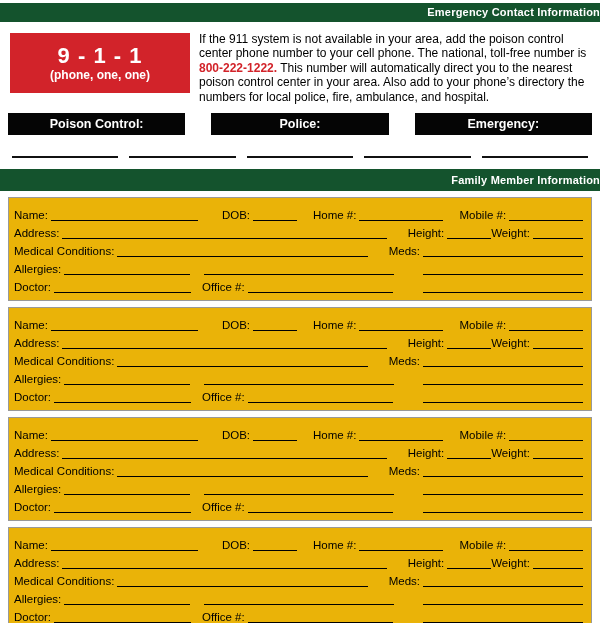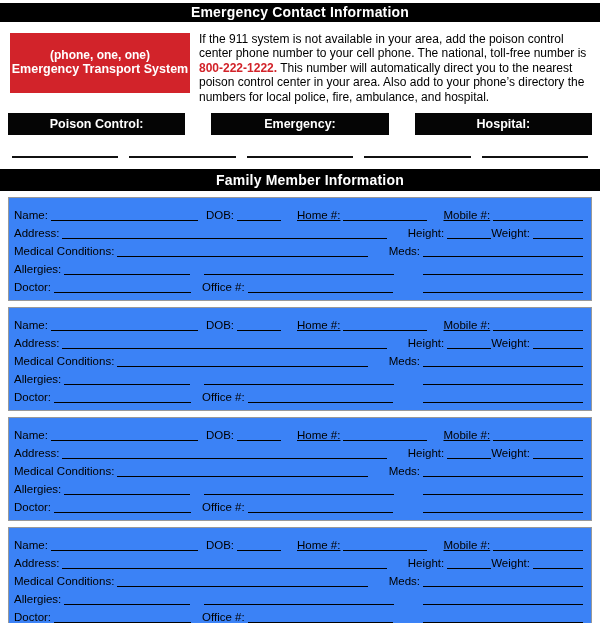--- a/index.html
+++ b/index.html
@@ -7,25 +7,25 @@
   .page {
     position: relative;
     width: 600px;
     height: 623px;
     overflow: hidden;
     background: #fff;
     color: #000;
     font-family: "Liberation Sans", sans-serif;
   }
   .bar {
-    background: #000000;
+    background: #14532d;
     color: #fff;
     font-weight: bold;
-    font-size: 14px;
-    text-align: center;
+    font-size: 11px;
+    text-align: right;
     height: 19px;
     line-height: 19px;
     margin-top: 3px;
     letter-spacing: 0.2px;
   }
   .bar.family { height: 22px; line-height: 22px; margin-top: 11px; padding-left: 20px; }
 
   
   .intro { display: flex; padding: 9px 11px 0 10px; gap: 9px; }
   .red-box {
@@ -50,31 +50,31 @@
     height: 22px; line-height: 22px; white-space: nowrap;
   }
   .contact-lines { display: flex; gap: 11px; margin: 21px 12px 0 12px; }
   .cline { flex: 1; height: 2px; border-bottom: 2px solid #111; }
 
   
   .member {
     margin: 6px 8px 0;
     border: 1px solid #999;
     padding: 5px 8px 7px 5px;
-    background: #3b82f6;
+    background: #eab308;
   }
   .frow { display: flex; align-items: flex-end; height: 18px; font-size: 11.5px; white-space: nowrap; }
   .lbl { padding-right: 3px; }
   .line { display: inline-block; border-bottom: 1px solid #000; height: 13px; font-size: 11px; overflow: hidden; }
   .ml6  { margin-left: 21px; }
-  .ml10 { margin-left: 8px; }
+  .ml10 { margin-left: 24px; }
   .ml11 { margin-left: 11px; }
   .ml12 { margin-left: 0; }
   .ml14 { margin-left: 14px; }
-  .ml16 { margin-left: 16px; text-decoration: underline; }
+  .ml16 { margin-left: 16px; }
   .grow { flex: 1; }
   .w147 { width: 147px; }
   .w44  { width: 44px; }
   .w84  { width: 84px; }
   .w50  { width: 50px; }
   .w126 { width: 126px; }
   .w190 { width: 190px; }
   .w137 { width: 137px; }
   .w145 { width: 145px; }
   .right-col { width: 160px; margin-left: auto; }
@@ -83,30 +83,30 @@
 <body>
 
 <div class="page">
 
   <div class="bar">
     <span>Emergency Contact Information</span>
   </div>
 
   <div class="intro">
     <div class="red-box">
+      <div class="n911">9 - 1 - 1</div>
       <div class="words">(phone, one, one)</div>
-      <div class="caption">Emergency Transport System</div>
     </div>
     <div class="instructions"><span>If the 911 system is not available in your area, add the poison control center phone number to your cell phone. The national, toll-free number is </span><span class="phone">800-222-1222.</span><span> This number will automatically direct you to the nearest poison control center in your area. Also add to your phone’s directory the numbers for local police, fire, ambulance, and hospital.</span></div>
   </div>
 
   <div class="contact-row">
     <div class="contact-box">Poison Control:</div>
+    <div class="contact-box">Police:</div>
     <div class="contact-box">Emergency:</div>
-    <div class="contact-box">Hospital:</div>
   </div>
 
   <div class="contact-lines">
     <div class="cline"></div>
     <div class="cline"></div>
     <div class="cline"></div>
     <div class="cline"></div>
     <div class="cline"></div>
   </div>
 

